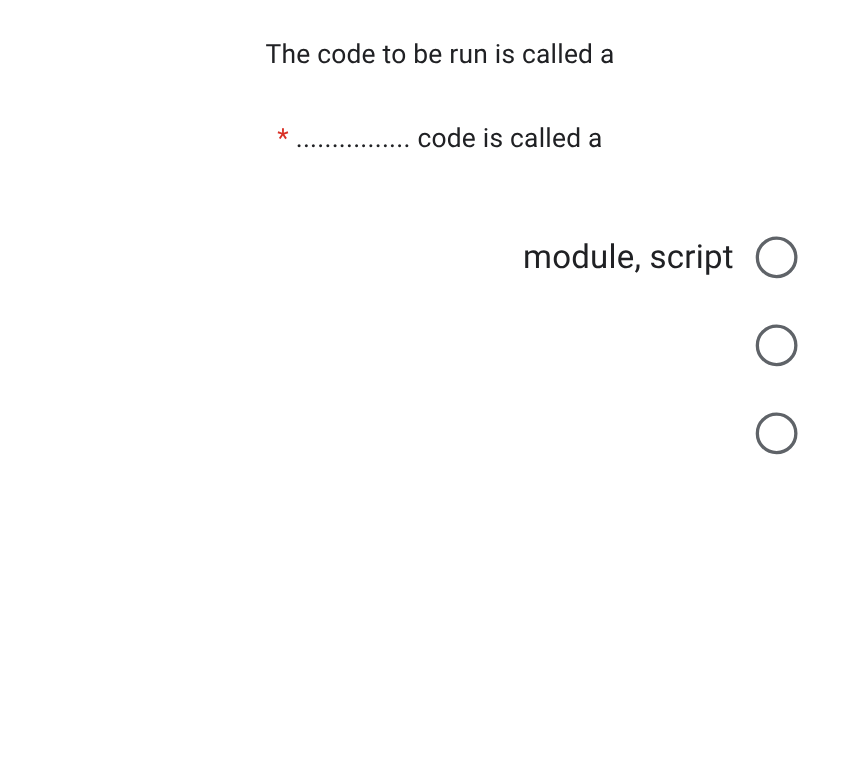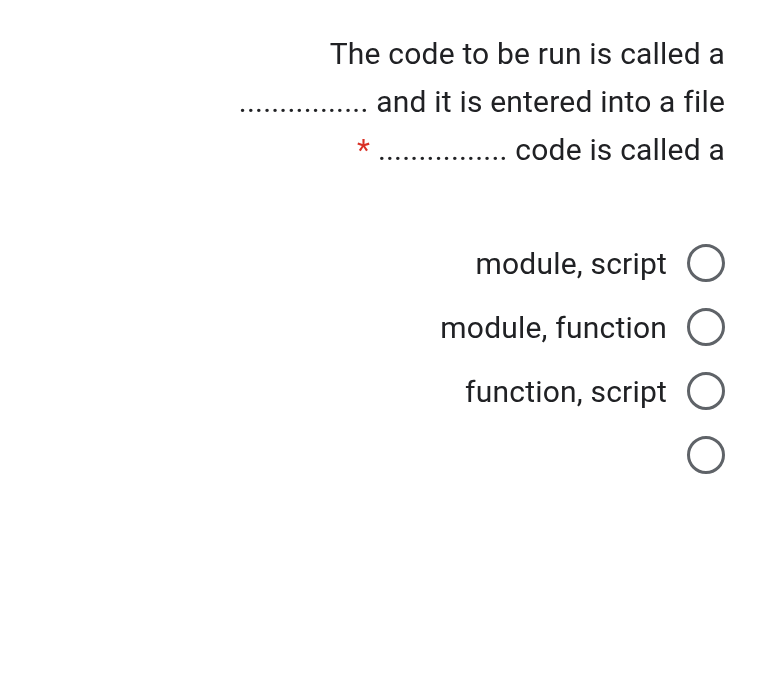--- a/index.html
+++ b/index.html
@@ -9,33 +9,33 @@
     }
     body {
       font-family: 'Roboto', Arial, sans-serif;
       background: #ffffff;
       width: 765px;
       height: 688px;
       padding: 30px 40px 30px 75px;
       color: #202124;
     }
     .question-text {
-      font-size: 30px;
+      font-size: 24px;
       line-height: 1.6;
-      text-align: right;
+      text-align: center;
       margin-bottom: 70px;
       letter-spacing: 0.2px;
     }
     .required-asterisk {
       color: #d93025;
     }
     .options {
       display: flex;
       flex-direction: column;
-      gap: 26px;
+      gap: 42px;
     }
     .option {
       display: flex;
       justify-content: flex-end;
       align-items: center;
       gap: 20px;
     }
     .option-label {
       font-size: 30px;
       color: #202124;
@@ -49,34 +49,29 @@
       background: transparent;
       cursor: pointer;
       flex-shrink: 0;
     }
   </style>
 </head>
 <body>
 
 <div class="question-text">
   <span>The code to be run is called a</span><br>
-  <span>................ and it is entered into a file</span><br>
+  <br>
   <span class="required-asterisk">*</span>
   <span>................ code is called a</span>
 </div>
 
 <div class="options">
   <div class="option">
     <span class="option-label">module, script</span>
     <span class="radio"></span>
   </div>
   <div class="option">
-    <span class="option-label">module, function</span>
-    <span class="radio"></span>
-  </div>
-  <div class="option">
-    <span class="option-label">function, script</span>
     <span class="radio"></span>
   </div>
   <div class="option">
     <span class="radio"></span>
   </div>
 </div>
 
 </body></html>

